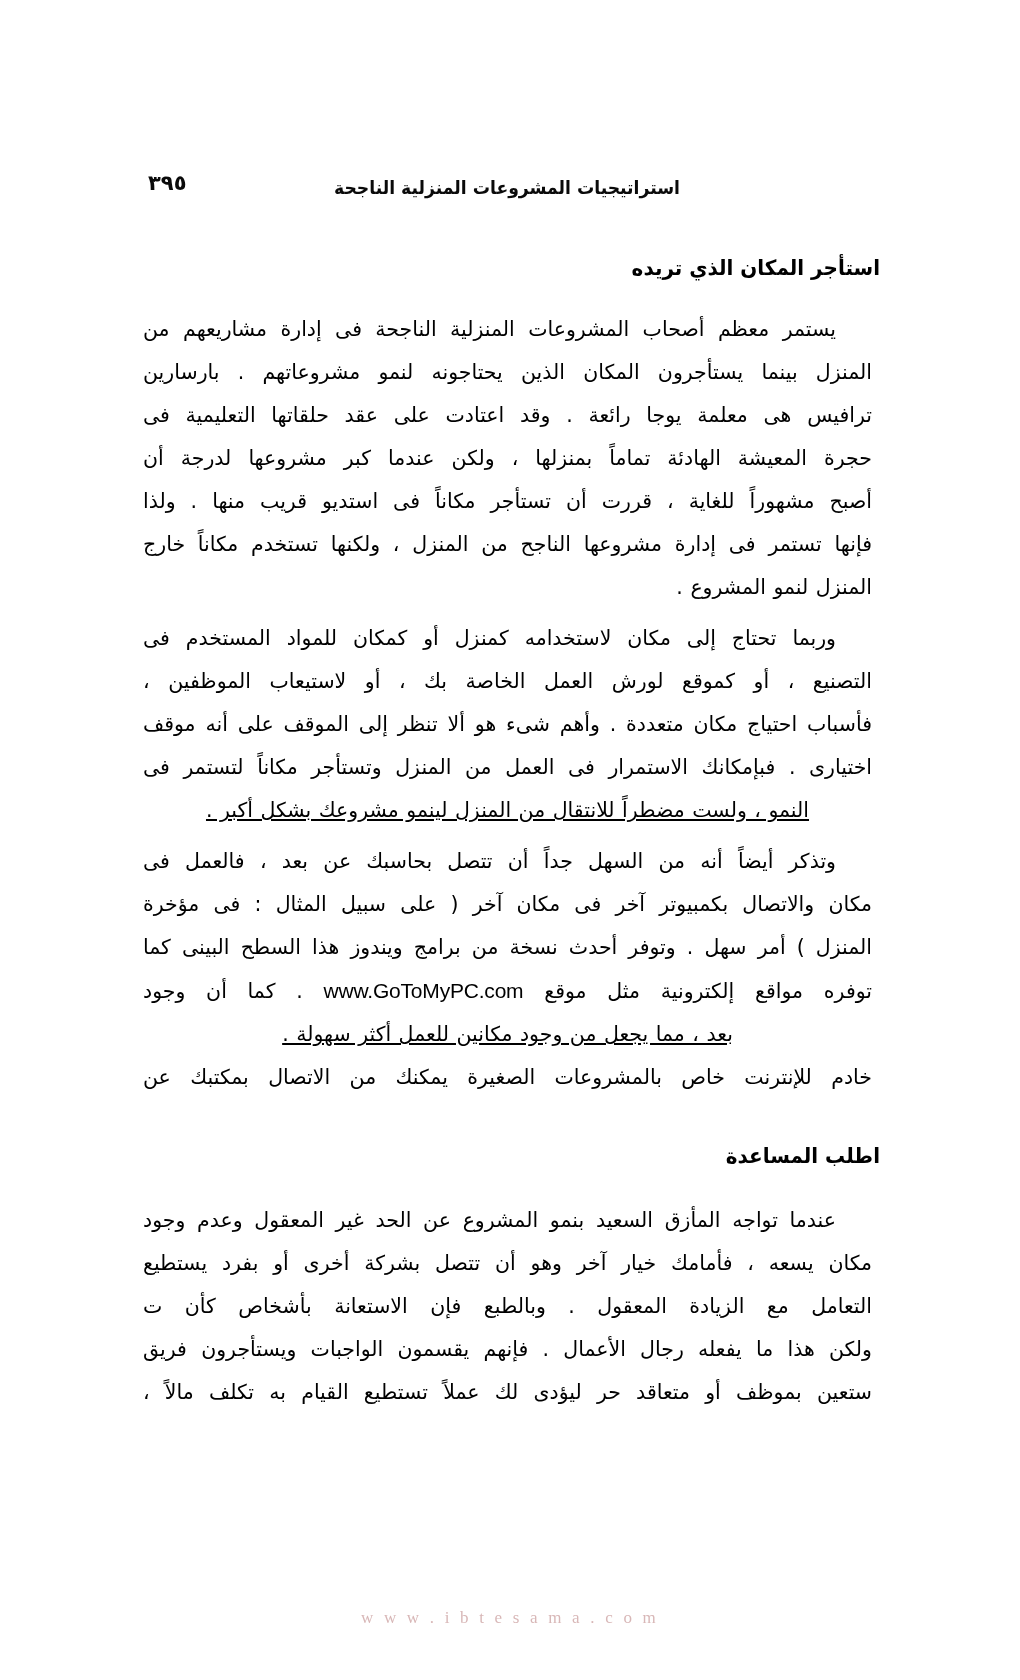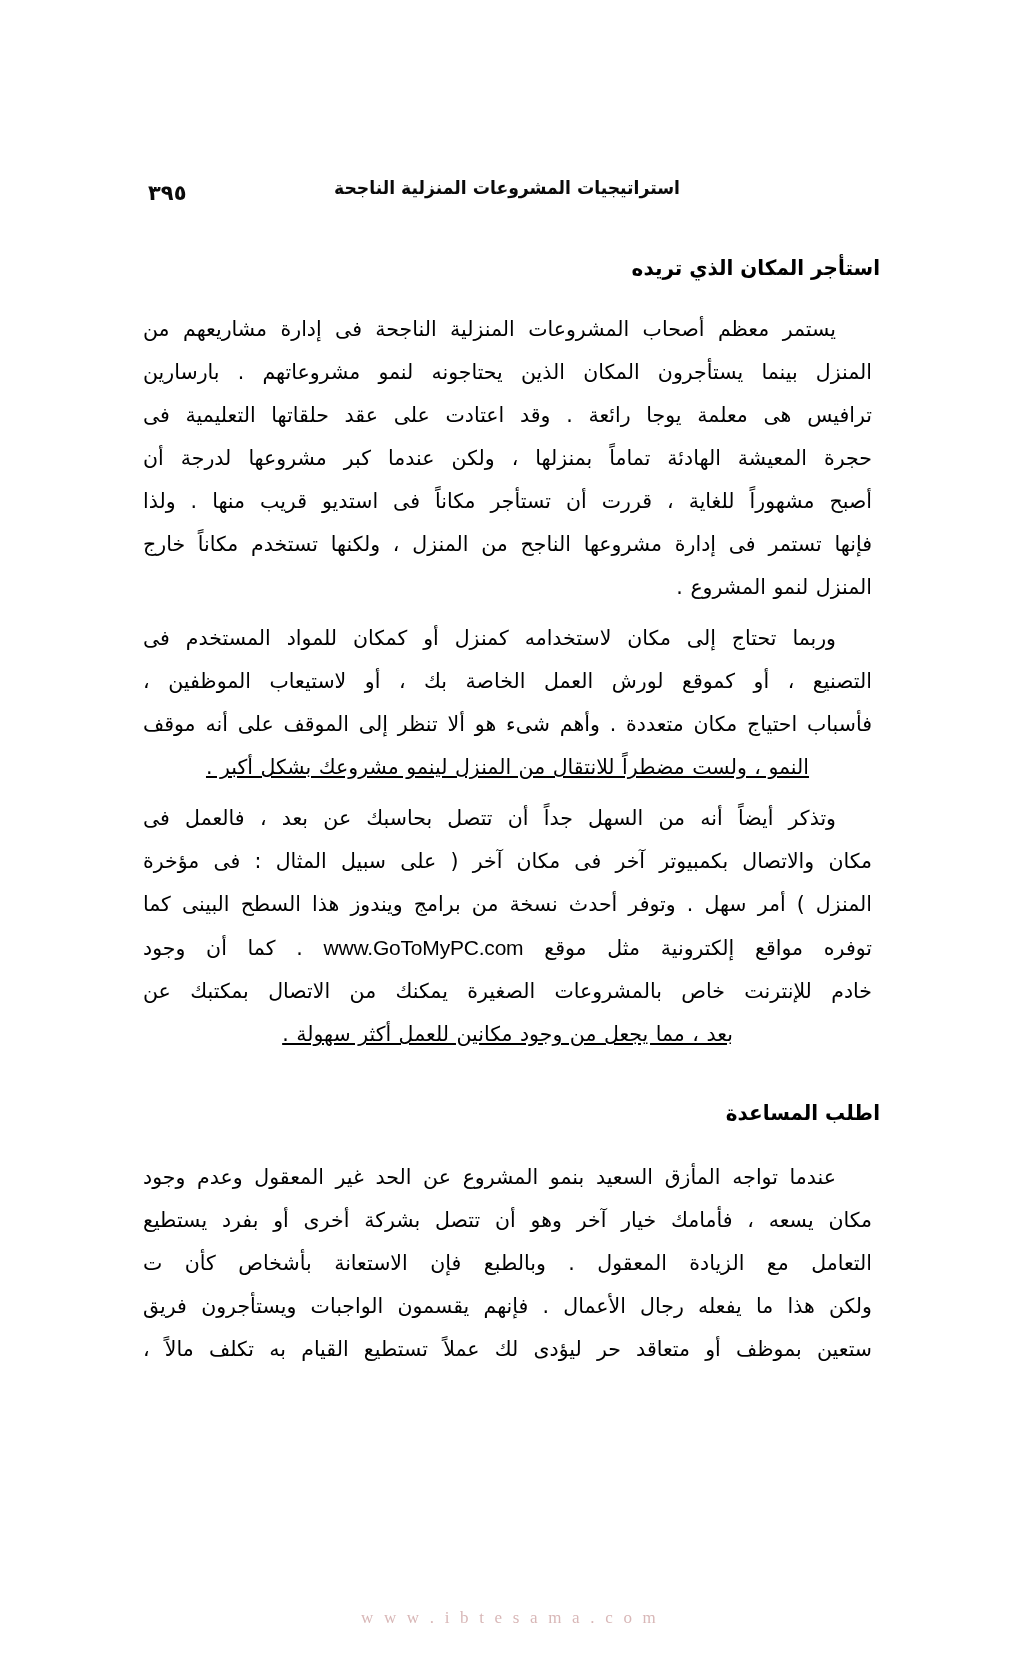--- a/index.html
+++ b/index.html
@@ -40,21 +40,21 @@
     color: #0a0a0a;
     transform: scaleX(0.93);
     transform-origin: right center;
     white-space: nowrap;
     margin-right: 205px;
   }
 
   .running-head .rh-folio {
     position: absolute;
     left: 13px;
-    top: 11px;
+    top: 1px;
     font-size: 21px;
     font-weight: 700;
     color: #0a0a0a;
     direction: ltr;
     letter-spacing: 0.5px;
   }
 
   
   .column {
     position: absolute;
@@ -150,30 +150,31 @@
       <span class="ln">حجرة المعيشة الهادئة تماماً بمنزلها ، ولكن عندما كبر مشروعها لدرجة أن</span>
       <span class="ln">أصبح مشهوراً للغاية ، قررت أن تستأجر مكاناً فى استديو قريب منها . ولذا</span>
       <span class="ln">فإنها تستمر فى إدارة مشروعها الناجح من المنزل ، ولكنها تستخدم مكاناً خارج</span>
       <span class="ln last-right">المنزل لنمو المشروع .</span>
     </p>
 
     <p class="body-par">
       <span class="ln"><span class="indent"></span><span>وربما تحتاج إلى مكان لاستخدامه كمنزل أو كمكان للمواد المستخدم فى</span></span>
       <span class="ln">التصنيع ، أو كموقع لورش العمل الخاصة بك ، أو لاستيعاب الموظفين ،</span>
       <span class="ln">فأسباب احتياج مكان متعددة . وأهم شىء هو ألا تنظر إلى الموقف على أنه موقف</span>
+      <span class="ln">اختيارى . فبإمكانك الاستمرار فى العمل من المنزل وتستأجر مكاناً لتستمر فى</span>
       <span class="ln last">النمو ، ولست مضطراً للانتقال من المنزل لينمو مشروعك بشكل أكبر .</span>
     </p>
 
     <p class="body-par">
       <span class="ln"><span class="indent"></span><span>وتذكر أيضاً أنه من السهل جداً أن تتصل بحاسبك عن بعد ، فالعمل فى</span></span>
       <span class="ln">مكان والاتصال بكمبيوتر آخر فى مكان آخر ( على سبيل المثال : فى مؤخرة</span>
       <span class="ln">المنزل ) أمر سهل . وتوفر أحدث نسخة من برامج ويندوز هذا السطح البينى كما</span>
       <span class="ln"><span>توفره مواقع إلكترونية مثل موقع</span> <span class="latin">www.GoToMyPC.com</span> <span>. كما أن وجود</span></span>
+      <span class="ln last">بعد ، مما يجعل من وجود مكانين للعمل أكثر سهولة .</span>
       <span class="ln">خادم للإنترنت خاص بالمشروعات الصغيرة يمكنك من الاتصال بمكتبك عن</span>
-      <span class="ln last">بعد ، مما يجعل من وجود مكانين للعمل أكثر سهولة .</span>
     </p>
 
     <h2 class="section-heading second">اطلب المساعدة</h2>
 
     <p class="body-par">
       <span class="ln"><span class="indent"></span><span>عندما تواجه المأزق السعيد بنمو المشروع عن الحد غير المعقول وعدم وجود</span></span>
       <span class="ln">مكان يسعه ، فأمامك خيار آخر وهو أن تتصل بشركة أخرى أو بفرد يستطيع</span>
       <span class="ln">التعامل مع الزيادة المعقول . وبالطبع فإن الاستعانة بأشخاص كأن ت</span>
       <span class="ln">ولكن هذا ما يفعله رجال الأعمال . فإنهم يقسمون الواجبات ويستأجرون فريق</span>
       <span class="ln">ستعين بموظف أو متعاقد حر ليؤدى لك عملاً تستطيع القيام به تكلف مالاً ،</span>

